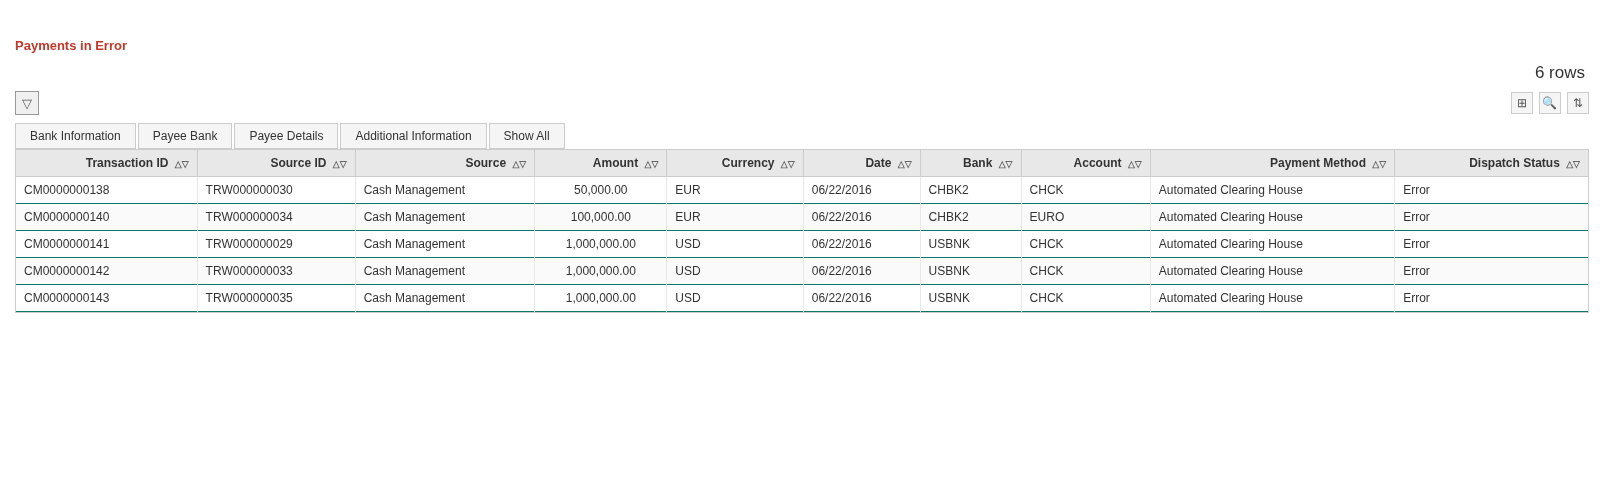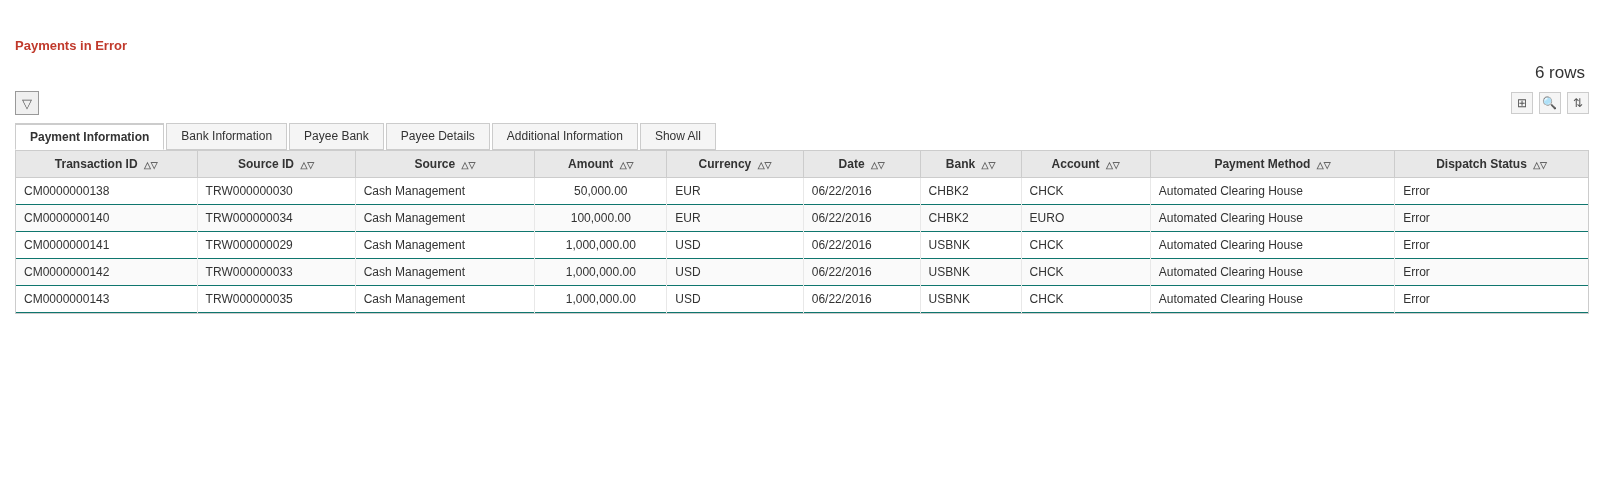--- a/index.html
+++ b/index.html
@@ -94,21 +94,21 @@
       border-collapse: collapse;
       font-size: 12px;
     }
 
     thead tr {
       background: #e8e8e8;
     }
 
     thead th {
       padding: 6px 8px;
-      text-align: center;
+      text-align: right;
       border-right: 1px solid #ccc;
       border-bottom: 1px solid #ccc;
       font-weight: bold;
       white-space: nowrap;
     }
 
     thead th:last-child { border-right: none; }
 
     .sort-icon {
       display: inline-block;
@@ -165,21 +165,20 @@
       <button class="icon-btn" title="Search">
         <span>🔍</span>
       </button>
       <button class="icon-btn" title="Sort">
         <span>⇅</span>
       </button>
     </div>
   </div>
 
   <div class="tabs" id="tabs-container">
-      <div class="tab active">Payment Information</div>
       <div class="tab">Bank Information</div>
       <div class="tab">Payee Bank</div>
       <div class="tab">Payee Details</div>
       <div class="tab">Additional Information</div>
       <div class="tab">Show All</div>
     </div>
 
   <div class="table-wrapper">
     <table>
       <thead id="table-header">

